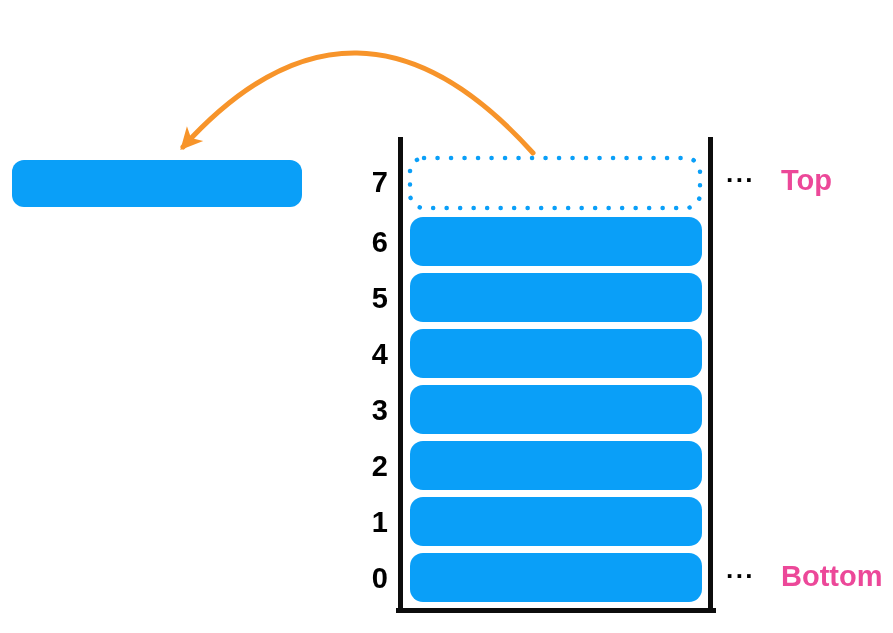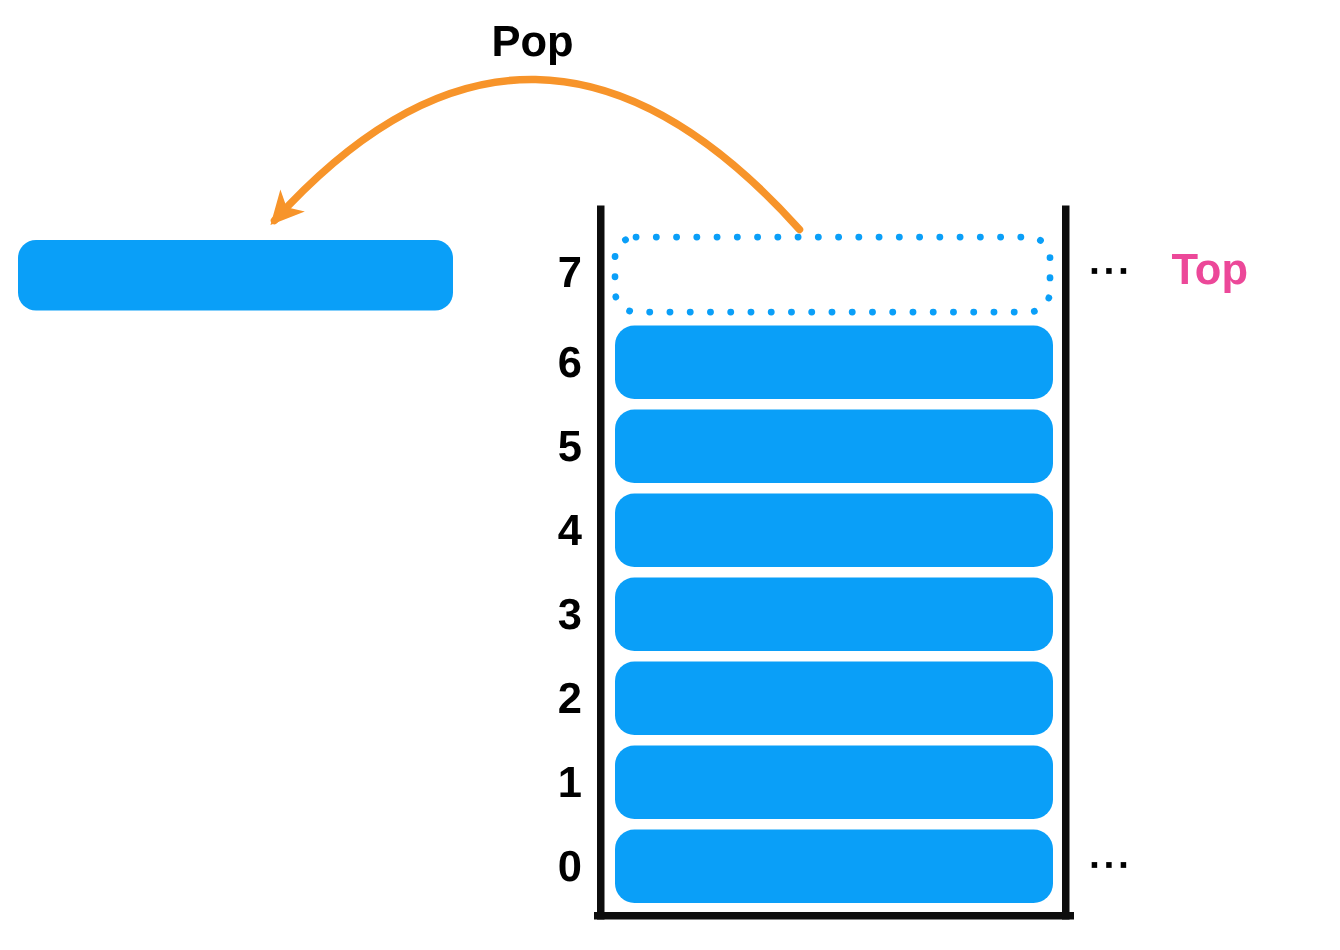--- a/index.html
+++ b/index.html
@@ -44,21 +44,20 @@
     font-size:26px; font-weight:bold; color:#000; letter-spacing:1px;
     margin-right:26px;
   }
   .marker-label { font-size:29px; font-weight:bold; color:#ec4899; }
 </style>
 </head>
 <body>
 
 <div class="canvas">
 
-  <div class="pop-label">Pop</div>
 
   <svg class="arrow-svg">
     <defs>
       <marker id="arrowhead" markerUnits="userSpaceOnUse" markerWidth="26" markerHeight="26" refX="20" refY="13" orient="auto">
         <path id="arrowhead-path" d="M2,2 L24,13 L2,24 L8,13 Z" fill="#F7942A"></path>
       </marker>
     </defs>
     <path id="arrow-curve" d="M 533 153 Q 356 -44 183 147" fill="none" stroke-width="5" stroke-linecap="round" marker-end="url(#arrowhead)" stroke="#F7942A"></path>
   </svg>
 
@@ -89,15 +88,16 @@
       <div class="block" style="top: 553px; background: rgb(10, 159, 248);"></div>
     </div>
 
   <div class="marker-row top-marker">
     <span class="marker-ellipsis">···</span>
     <span class="marker-label">Top</span>
   </div>
 
   <div class="marker-row bottom-marker">
     <span class="marker-ellipsis">···</span>
+    <span class="marker-label">Bottom</span>
   </div>
 
 </div>
 
 </body></html>

